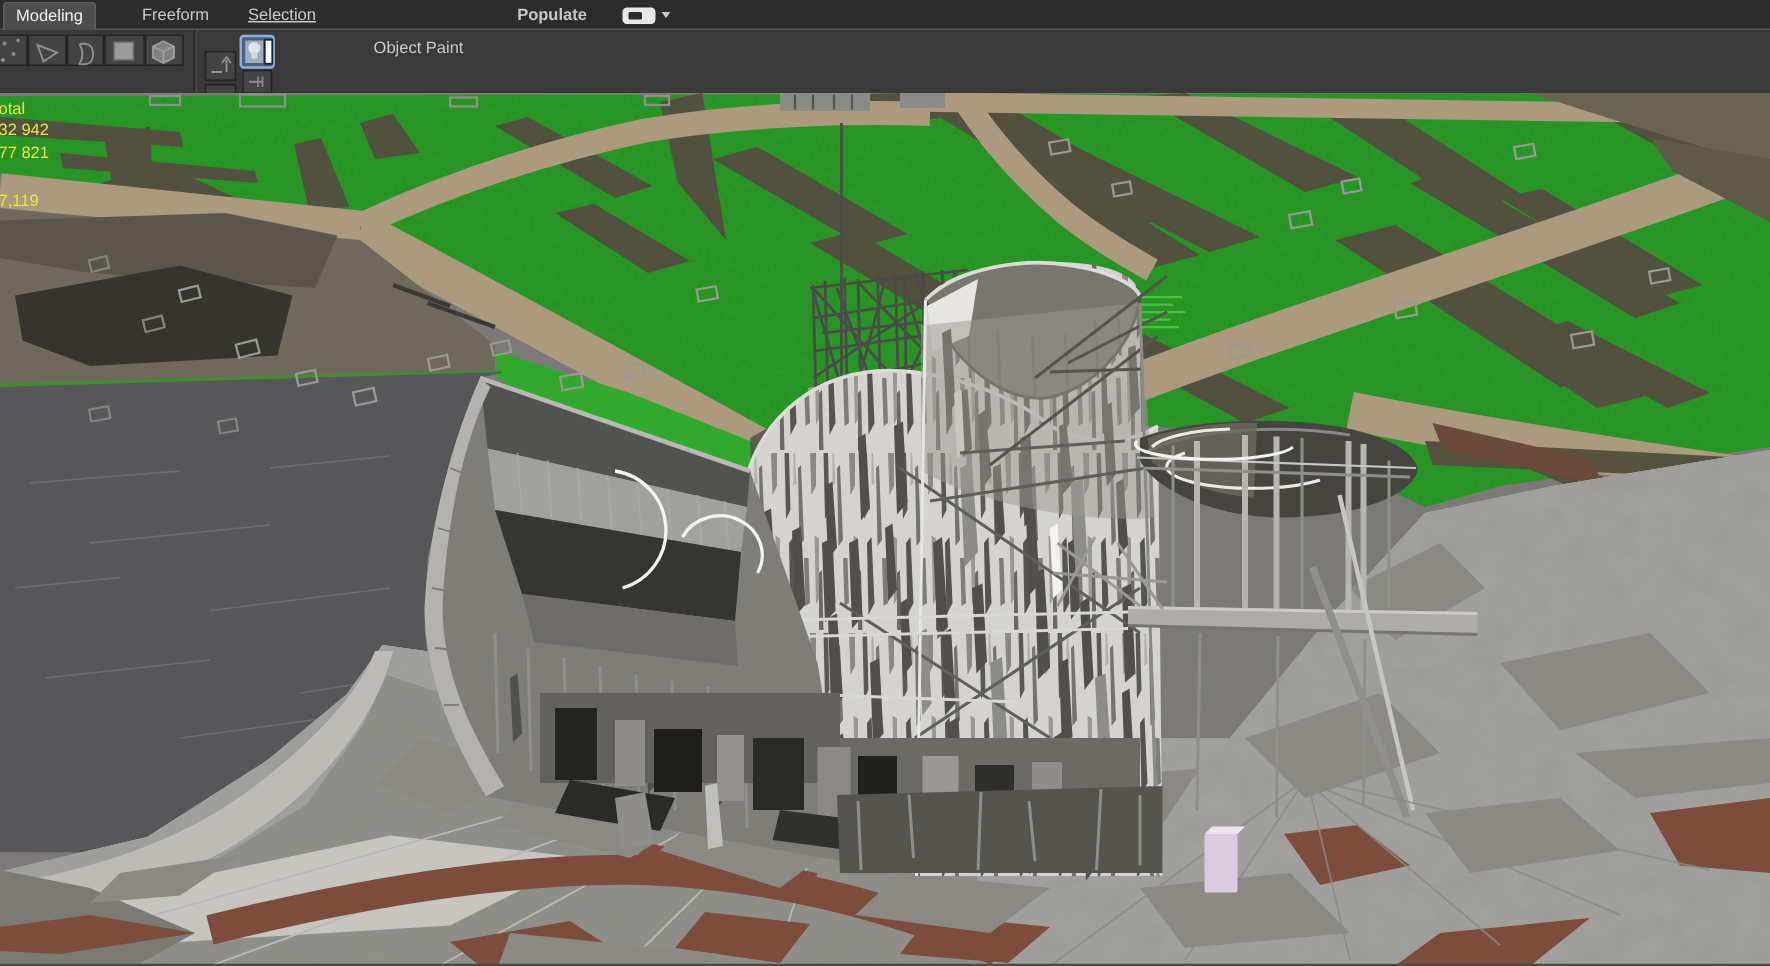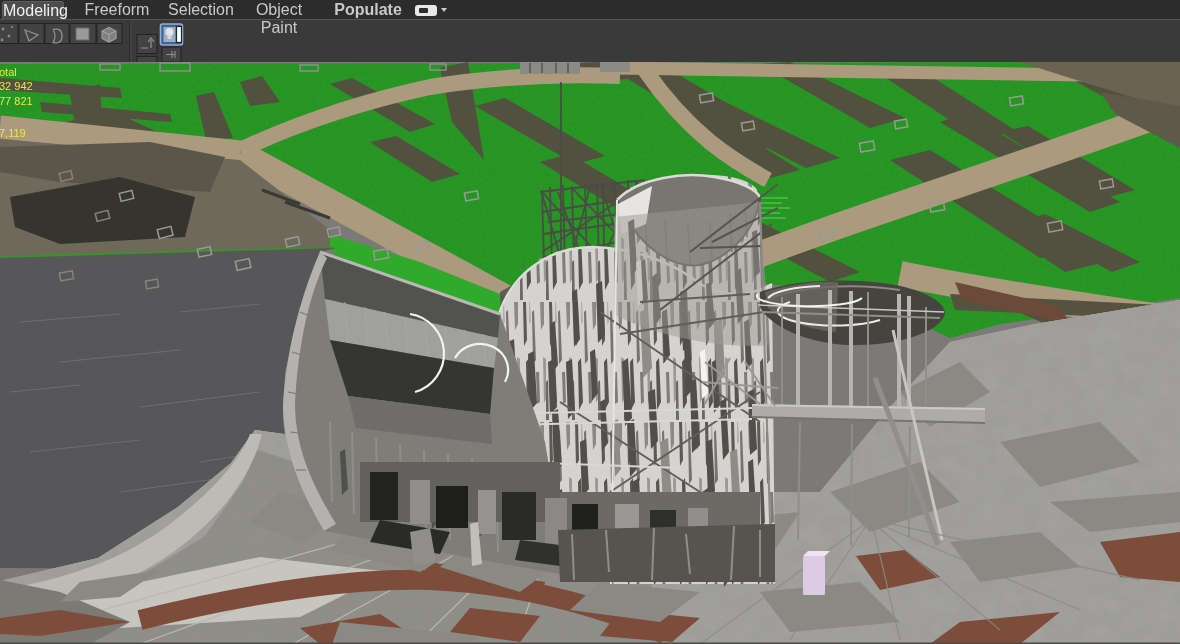--- a/index.html
+++ b/index.html
@@ -1,29 +1,29 @@
 <!DOCTYPE html>
 <html><head>
 <meta charset="utf-8">
 <style>
   html,body{margin:0;padding:0;width:1180px;height:644px;overflow:hidden;background:#3a3a3a;font-family:"Liberation Sans",sans-serif;}
   #ribbon{position:absolute;top:0;left:0;width:1180px;height:62px;background:#3a3a3a;}
   #tabbar{position:absolute;top:0;left:0;width:1180px;height:19px;background:#2c2c2c;border-bottom:1px solid #555;}
-  .tab{position:absolute;top:1px;height:18px;line-height:18px;color:#c9c9c9;font-size:16px;text-align:center;}
+  .tab{position:absolute;top:1px;height:18px;line-height:18px;color:#c9c9c9;font-size:11px;text-align:center;}
   .tab.active{background:#4d4d4d;color:#f0f0f0;border-radius:3px 3px 0 0;border:1px solid #5e5e5e;border-bottom:none;}
   #vp{position:absolute;top:62px;left:0;}
 </style>
 </head>
 <body>
 <div id="ribbon">
   <div id="tabbar">
     <div class="tab active" style="left:2px;width:60px;">Modeling</div>
     <div class="tab" style="left:84px;width:66px;">Freeform</div>
-    <div class="tab" style="left:165px;width:72px;">Selection</div>
-    <div class="tab" style="left:238px;width:82px;">Object Paint</div>
+    <div class="tab" style="left:152px;width:72px;text-decoration:underline;">Selection</div>
+    <div class="tab" style="left:238px;width:82px;margin-top:22px;">Object Paint</div>
     <div class="tab" style="left:334px;width:68px;font-weight:bold;">Populate</div>
   </div>
   <svg width="1180" height="62" style="position:absolute;top:0;left:0">
 
     <rect x="415" y="5" width="22" height="11" rx="3" fill="#e8e8e8"></rect>
     <rect x="419" y="8" width="9" height="5" rx="1" fill="#2c2c2c"></rect>
     <path d="M441 8 l6 0 -3 4 z" fill="#cccccc"></path>
 
     <g stroke="#232323" fill="#434343">
       <rect x="-6" y="23.5" width="24" height="20"></rect>

